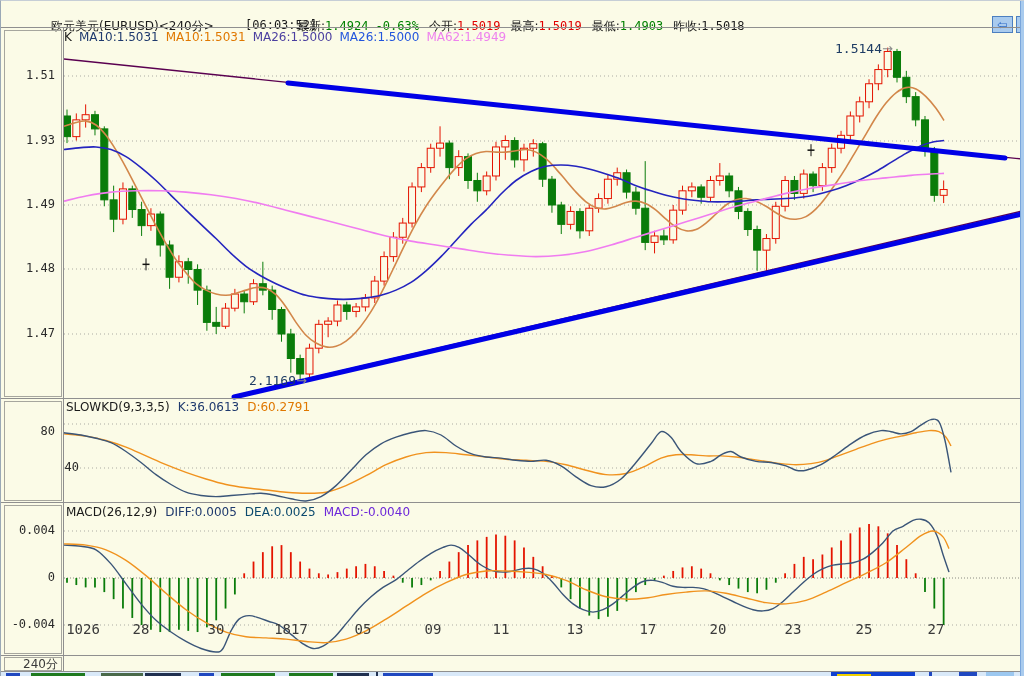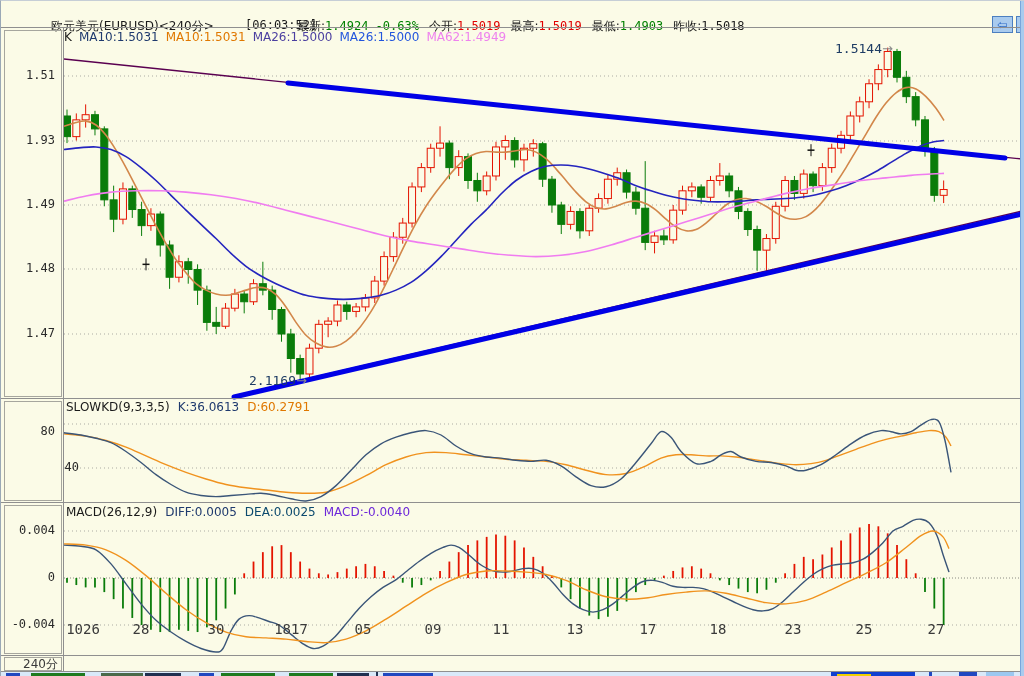--- a/index.html
+++ b/index.html
@@ -425,21 +425,21 @@
   <div id="dates">
       <div class="dtick" style="left: 82px;">1026</div>
       <div class="dtick" style="left: 140px;">28</div>
       <div class="dtick" style="left: 215px;">30</div>
       <div class="dtick" style="left: 290px;">1817</div>
       <div class="dtick" style="left: 362px;">05</div>
       <div class="dtick" style="left: 432px;">09</div>
       <div class="dtick" style="left: 500px;">11</div>
       <div class="dtick" style="left: 574px;">13</div>
       <div class="dtick" style="left: 647px;">17</div>
-      <div class="dtick" style="left: 717px;">18</div>
+      <div class="dtick" style="left: 717px;">20</div>
       <div class="dtick" style="left: 792px;">23</div>
       <div class="dtick" style="left: 863px;">25</div>
       <div class="dtick" style="left: 935px;">27</div>
     </div>
 
   <div class="ticker" id="ticker" style="background: rgb(217, 233, 249);">
       <span class="frag" style="left: 5px; width: 14px; height: 3px; top: 1px; background: rgb(32, 72, 192);"></span>
       <span class="frag" style="left: 30px; width: 54px; height: 3px; top: 1px; background: rgb(31, 122, 31);"></span>
       <span class="frag" style="left: 100px; width: 42px; height: 3px; top: 1px; background: rgb(74, 106, 74);"></span>
       <span class="frag" style="left: 144px; width: 36px; height: 3px; top: 1px; background: rgb(32, 48, 80);"></span>

